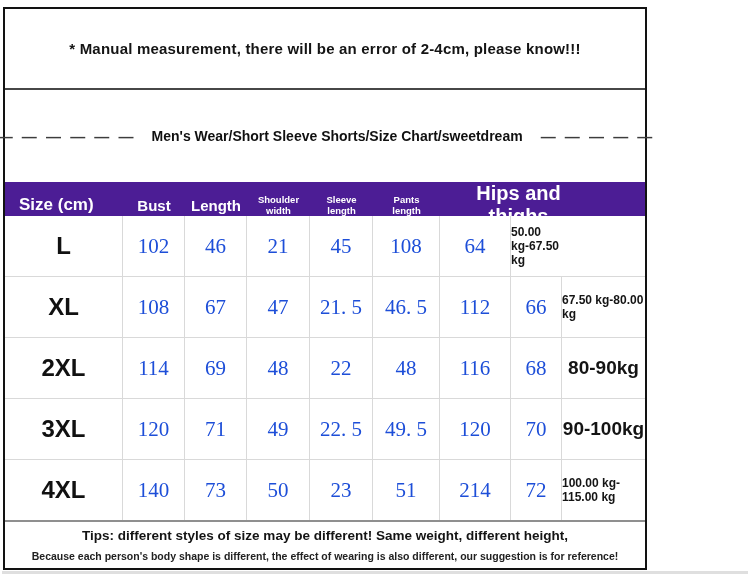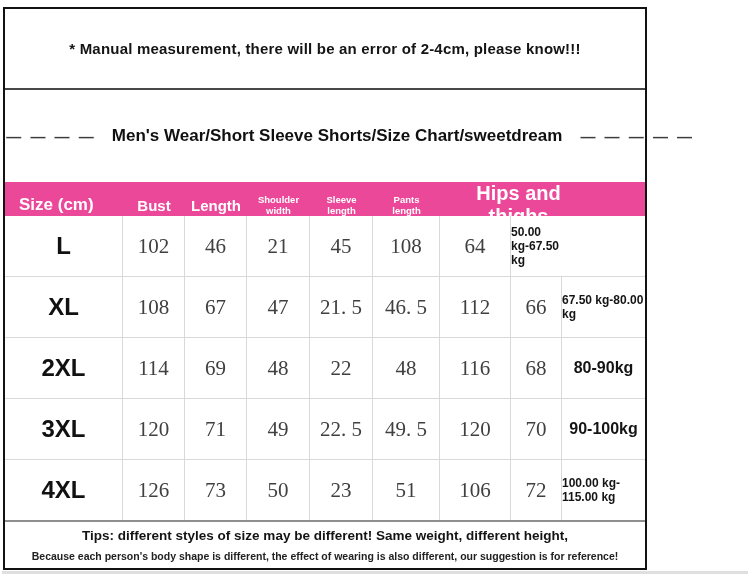--- a/index.html
+++ b/index.html
@@ -17,43 +17,43 @@
   .notice{
     height:79px;border-bottom:2px solid #474747;flex:0 0 auto;
     display:flex;align-items:center;justify-content:center;
     font-weight:bold;font-size:15px;letter-spacing:.2px;
   }
   
   .title-row{
     height:92px;flex:0 0 auto;display:flex;align-items:center;justify-content:center;gap:18px;
   }
   .dashes{font-weight:bold;font-size:15px;color:#3d3d3d;word-spacing:5px;white-space:nowrap;}
-  .title-text{font-weight:bold;font-size:17px;color:#101010;white-space:nowrap;}
+  .title-text{font-weight:bold;font-size:14px;color:#101010;white-space:nowrap;}
   
   .grid{display:grid;grid-template-columns:118px 62px 62px 63px 63px 67px 71px 51px 1fr;}
   .thead{
-    height:34px;flex:0 0 auto;background:#ec4899;color:#fff;align-items:center;
+    height:34px;flex:0 0 auto;background:#4c1d95;color:#fff;align-items:center;
   }
   .th{display:flex;align-items:center;justify-content:center;font-weight:bold;text-align:center;}
   .th-size{justify-content:flex-start;padding-left:14px;font-size:17px;}
   .th-main{font-size:15px;}
   .th-small{font-size:9.5px;line-height:1.2;padding:0 6px;}
   .th-hips{grid-column:span 2;font-size:20px;margin-left:35px;}
   .trow{height:60px;align-items:stretch;}
   .trow + .trow{border-top:1px solid #d9d9d9;}
   .cell{
     display:flex;align-items:center;justify-content:center;
     border-right:1px solid #d9d9d9;text-align:center;
   }
   .cell:last-child{border-right:none;}
   .sz{font-weight:bold;font-size:24px;color:#111;}
-  .num{font-family:"Liberation Serif",serif;font-size:21px;color:#404040;}
+  .num{font-family:"Liberation Serif",serif;font-size:21px;color:#1d4ed8;}
   .wt{font-weight:bold;font-size:12px;}
   .wt-inner{display:inline-block;max-width:112px;text-align:left;}
-  .wt-lg{font-size:16px;max-width:160px;text-align:center;}
+  .wt-lg{font-size:19px;max-width:160px;text-align:center;}
   
   .tips{
     flex:1 1 auto;border-top:2px solid #8f8f8f;
     display:flex;flex-direction:column;align-items:center;justify-content:center;gap:7px;
   }
   .tips-line1{font-weight:bold;font-size:13.5px;}
   .tips-line2{font-weight:bold;font-size:10.5px;color:#222;}
 </style>
 </head>
 <body>
@@ -131,26 +131,26 @@
     <div class="cell num">49. 5</div>
     <div class="cell num">120</div>
     <div class="cell num">70</div>
     <div class="cell wt">
         <span class="wt-inner wt-lg">90-100kg</span>
       </div>
   </div>
 
   <div class="grid trow">
     <div class="cell sz">4XL</div>
-    <div class="cell num">126</div>
+    <div class="cell num">140</div>
     <div class="cell num">73</div>
     <div class="cell num">50</div>
     <div class="cell num">23</div>
     <div class="cell num">51</div>
-    <div class="cell num">106</div>
+    <div class="cell num">214</div>
     <div class="cell num">72</div>
     <div class="cell wt">
         <span class="wt-inner">100.00 kg-115.00 kg</span>
       </div>
   </div>
 
   <div class="tips">
     <div class="tips-line1">Tips: different styles of size may be different! Same weight, different height,</div>
     <div class="tips-line2">Because each person's body shape is different, the effect of wearing is also different, our suggestion is for reference!</div>
   </div>

